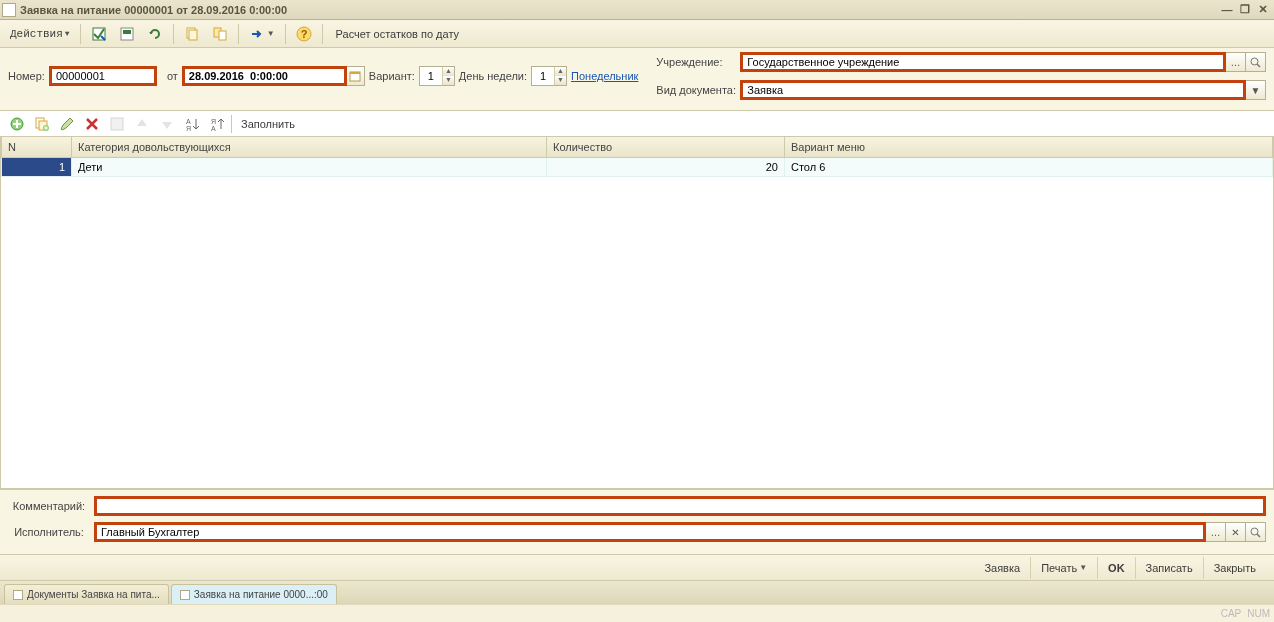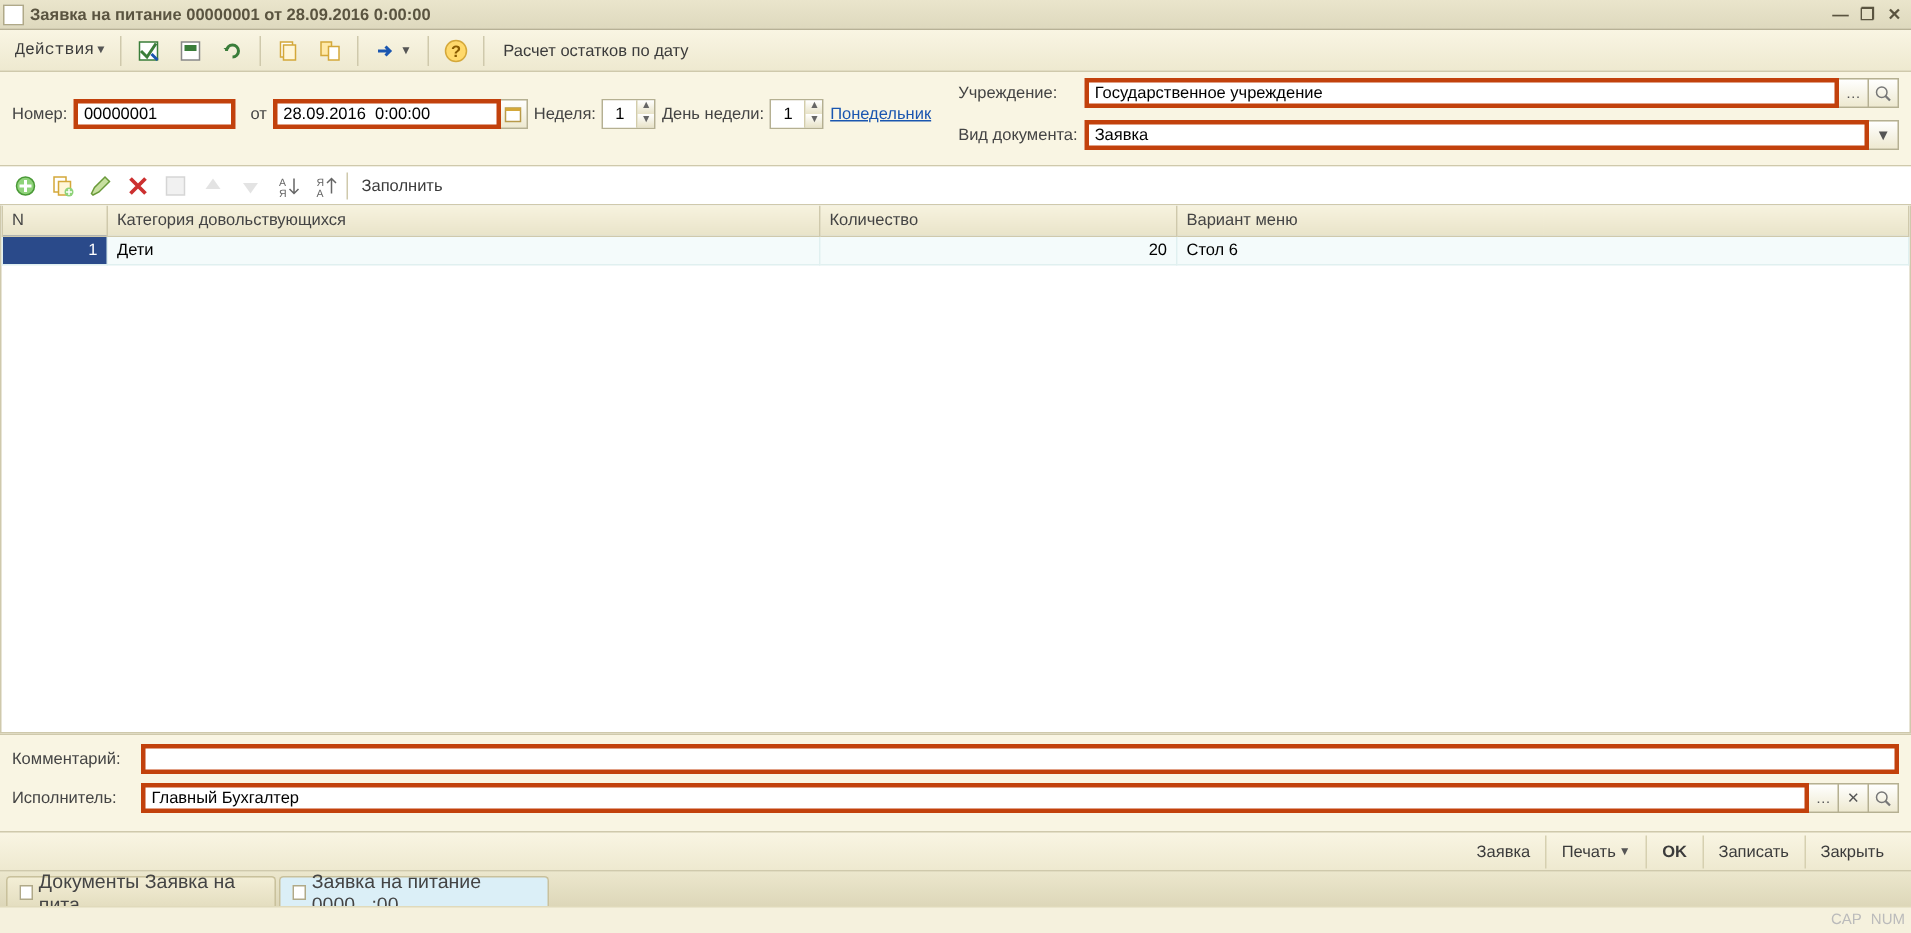--- a/index.html
+++ b/index.html
@@ -52,21 +52,21 @@
     border-bottom:1px solid #cfc9ac;
     padding:4px 8px 6px 8px;
   }
   .form-row{display:flex;align-items:center;margin-bottom:4px;gap:4px;}
   .lbl{color:#444;}
   .input{
     height:20px;border:3px solid #c2410c;background:#fff;
     padding:0 4px;font-size:11px;
   }
   .input-num{width:108px;text-align:left;}
-  .input-date{width:152px;}
+  .input-date{width:165px;font-weight:bold;}
   .input-date-wrap{position:relative;display:flex;}
   .cal-btn{
     width:18px;height:20px;border:1px solid #b5b092;border-left:none;
     background:linear-gradient(#fff,#eee9d0);display:flex;align-items:center;justify-content:center;
   }
   .spinner{
     display:flex;align-items:center;
     border:1px solid #b5b092;height:20px;background:#fff;
   }
   .spinner input{border:none;width:22px;text-align:center;font-size:11px;height:18px;outline:none;}
@@ -97,21 +97,21 @@
     text-align:left;font-weight:normal;color:#444;
     padding:3px 6px;height:20px;font-size:11px;
   }
   td{border:1px solid #e0f0f0;padding:2px 6px;height:19px;font-size:11px;background:#f4fbfb;}
   td.n-cell{background:#2a4a8a;color:#fff;text-align:right;}
   td.num{text-align:right;}
   col.n{width:70px;} col.cat{width:475px;} col.q{width:238px;} col.v{width:auto;}
   
   .lower{background:#f9f5e3;padding:6px 8px;border-top:1px solid #cfc9ac;}
   .lower .form-row{margin-bottom:6px;}
-  .lower .lbl{width:82px;}
+  .lower .lbl{width:82px;text-align:center;}
   
   .bottom-bar{
     height:26px;background:linear-gradient(#f9f5e3,#eee9d0);
     border-top:1px solid #cfc9ac;
     display:flex;justify-content:flex-end;align-items:center;
     padding:0 8px;gap:0;
   }
   .bbtn{
     height:22px;padding:0 10px;display:flex;align-items:center;
     color:#3b3b3b;font-size:11px;cursor:default;
@@ -120,21 +120,21 @@
   .bbtn.first{border-left:none;}
   .bbtn.ok{font-weight:bold;}
   
   .wintabs{
     height:24px;background:linear-gradient(#ece7cd,#ddd7b9);
     border-top:1px solid #cfc9ac;display:flex;align-items:flex-end;padding:0 4px;gap:2px;
   }
   .wtab{
     height:20px;padding:0 8px;display:flex;align-items:center;gap:4px;
     background:linear-gradient(#f3eed6,#e4dec0);border:1px solid #c9c19c;border-bottom:none;
-    border-radius:3px 3px 0 0;font-size:13px;color:#444;max-width:180px;
+    border-radius:3px 3px 0 0;font-size:10px;color:#444;max-width:180px;
   }
   .wtab.active{background:#dbeff7;}
   .wtab .wt-icon{width:10px;height:10px;border:1px solid #b0a988;background:#fff;}
   
   .statusbar{height:18px;background:#f5f1dd;border-top:1px solid #e0dabb;display:flex;justify-content:flex-end;align-items:center;padding:0 4px;gap:6px;color:#bbb;font-size:10px;}
 </style>
 </head>
 <body>
 
 <div class="titlebar">
@@ -215,21 +215,21 @@
           <input class="input input-date" value="28.09.2016  0:00:00" style="">
           <div class="cal-btn">
               <svg width="12" height="12" viewBox="0 0 12 12">
                 <rect x="1" y="2" width="10" height="9" fill="#fff" stroke="#b89a4a"></rect>
                 <rect x="1" y="2" width="10" height="2" fill="#d4a83a"></rect>
               </svg>
             </div>
         </div>
       </div>
       <div class="form-row">
-        <span class="lbl">Неделя:</span>
+        <span class="lbl">Вариант:</span>
         <div class="spinner">
           <input value="1" style="">
           <div class="spins">
               <div>▲</div>
               <div>▼</div>
             </div>
         </div>
         <span class="lbl">День недели:</span>
         <div class="spinner">
           <input value="1" style="">

